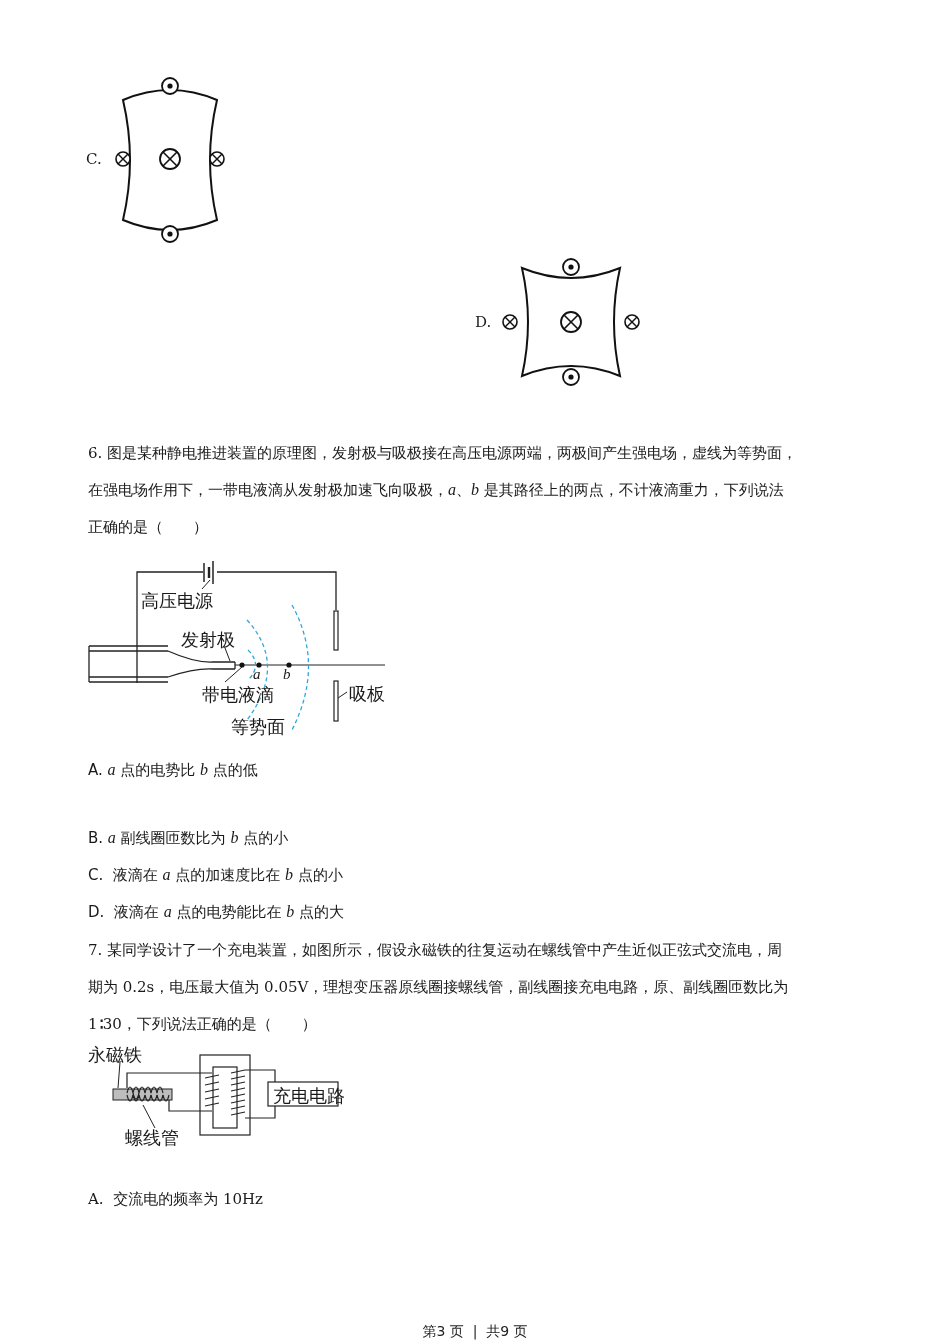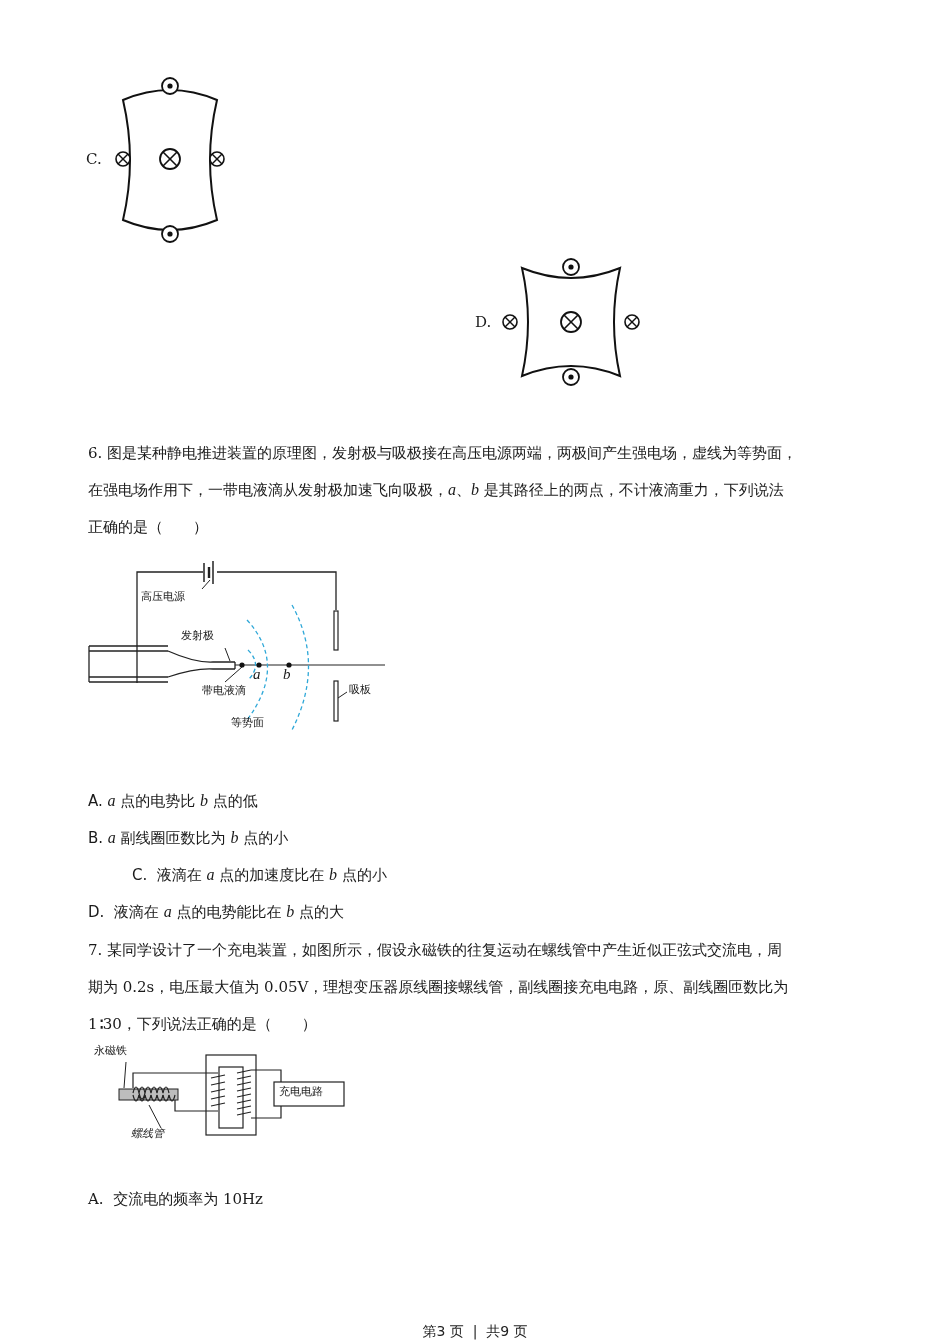--- a/index.html
+++ b/index.html
@@ -7,21 +7,21 @@
       width: 950px; height: 1344px; position: relative; overflow: hidden;
       font-family: "DejaVu Serif", "Liberation Serif", serif;
       color: #1a1a1a;
     }
     .abs { position: absolute; }
     .serif { font-family: "DejaVu Serif", "Liberation Serif", serif; }
     .sans { font-family: "DejaVu Sans", "Liberation Sans", sans-serif; }
     .q-line { position: absolute; left: 88px; font-size: 15px; line-height: 20px; white-space: nowrap; }
     .opt-line { position: absolute; left: 88px; font-size: 15px; line-height: 20px; white-space: nowrap; }
     .it { font-style: italic; font-family: "Liberation Serif", "DejaVu Serif", serif; font-size: 16px; }
-    .label-small { font-size: 11px; }
+    .label-small { font-size: 18px; }
     svg { position: absolute; overflow: visible; }
     .footer { position: absolute; left: 0; width: 950px; top: 1323px; text-align: center; font-size: 14px; font-family: "DejaVu Sans", "Liberation Sans", sans-serif; color: #222; }
   </style>
 </head>
 <body>
 
 <div class="abs serif" style="left:86px; top:150px; font-size:15px;">C.</div>
 <svg style="left:105px; top:75px;" width="130" height="170" viewBox="0 0 130 170">
 
   <path d="M18 25 Q65 5 112 25 Q98 85 112 145 Q65 165 18 145 Q32 85 18 25 Z" fill="none" stroke="#111" stroke-width="2"></path>
@@ -110,38 +110,38 @@
   </svg>
   <span class="abs sans label-small" style="left:56px; top:34px;">高压电源</span>
   <span class="abs sans label-small" style="left:96px; top:73px;">发射极</span>
   <span class="abs sans label-small" style="left:85px; top:128px;margin-left:32px;">带电液滴</span>
   <span class="abs sans label-small" style="left:146px; top:160px;">等势面</span>
   <span class="abs sans label-small" style="left:264px; top:127px;">吸板</span>
   <span class="abs it" style="left:168px; top:111px; font-size:15px;">a</span>
   <span class="abs it" style="left:198px; top:111px; font-size:15px;">b</span>
 </div>
 
-<div class="opt-line sans" style="top:791px;">
+<div class="opt-line sans" style="top:760px;">
   <span>A. </span><span class="it">a</span><span class="serif"> 点的电势比 </span><span class="it">b</span><span class="serif"> 点的低</span>
 </div>
 <div class="opt-line sans" style="top:828px;">
   <span>B. </span><span class="it">a</span><span class="serif"> 副线圈匝数比为 </span><span class="it">b</span><span class="serif"> 点的小</span>
 </div>
-<div class="opt-line sans" style="top:865px;margin-left:44px;">
+<div class="opt-line sans" style="top:865px;">
   <span style="white-space:pre;">C.  </span><span class="serif">液滴在 </span><span class="it">a</span><span class="serif"> 点的加速度比在 </span><span class="it">b</span><span class="serif"> 点的小</span>
 </div>
 <div class="opt-line sans" style="top:902px;">
   <span style="white-space:pre;">D.  </span><span class="serif">液滴在 </span><span class="it">a</span><span class="serif"> 点的电势能比在 </span><span class="it">b</span><span class="serif"> 点的大</span>
 </div>
 
 <div class="q-line" style="top:940px;">7. 某同学设计了一个充电装置，如图所示，假设永磁铁的往复运动在螺线管中产生近似正弦式交流电，周</div>
 <div class="q-line" style="top:977px;">期为 0.2s，电压最大值为 0.05V，理想变压器原线圈接螺线管，副线圈接充电电路，原、副线圈匝数比为</div>
 <div class="q-line" style="top:1014px;">1∶30，下列说法正确的是（　　）</div>
 
-<div class="abs" style="left:91px; top:1040px; width:260px; height:135px;text-align:right;">
+<div class="abs" style="left:85px; top:1040px; width:260px; height:135px;text-align:right;">
   <svg width="260" height="135" viewBox="0 0 260 135" style="left:0;top:0;">
 
     <rect x="28" y="49" width="59" height="11" fill="#bdbdbd" stroke="#222" stroke-width="1"></rect>
 
     <g fill="none" stroke="#222" stroke-width="1.2">
       <path d="M42 53 q3 -12 6 0 q3 12 6 0 M48 53 q3 -12 6 0 M54 53 q3 -12 6 0 M60 53 q3 -12 6 0 M66 53 q3 -12 6 0 M72 53 q3 -12 6 0"></path>
       <path d="M42 55 q3 12 6 0 M48 55 q3 12 6 0 M54 55 q3 12 6 0 M60 55 q3 12 6 0 M66 55 q3 12 6 0 M72 55 q3 12 6 0 M78 55 q3 12 6 0"></path>
     </g>
 
     <polyline points="42,48 42,33 127,33" fill="none" stroke="#222" stroke-width="1.2"></polyline>
@@ -157,21 +157,21 @@
 
     <polyline points="160,30 190,30 190,43" fill="none" stroke="#222" stroke-width="1.2"></polyline>
     <polyline points="160,78 190,78 190,66" fill="none" stroke="#222" stroke-width="1.2"></polyline>
 
     <rect x="183" y="42" width="70" height="24" fill="#fff" stroke="#222" stroke-width="1.2"></rect>
 
     <line x1="35" y1="22" x2="33" y2="48" stroke="#222" stroke-width="1"></line>
     <line x1="58" y1="65" x2="70" y2="88" stroke="#222" stroke-width="1"></line>
   </svg>
   <span class="abs sans label-small" style="left:3px; top:3px;">永磁铁</span>
-  <span class="abs sans label-small" style="left:40px; top:86px;font-style:italic;">螺线管</span>
+  <span class="abs sans label-small" style="left:40px; top:86px;">螺线管</span>
   <span class="abs sans label-small" style="left:188px; top:44px;">充电电路</span>
 </div>
 
 <div class="opt-line serif" style="top:1189px;text-align:center;">
   <span style="white-space:pre;">A.  </span><span>交流电的频率为 10Hz</span>
 </div>
 
 <div class="footer" style="white-space:pre;">第3 页  |  共9 页</div>
 
 </body></html>

